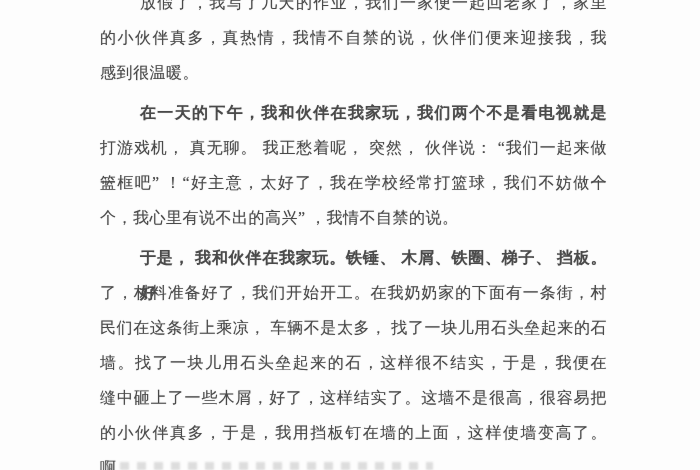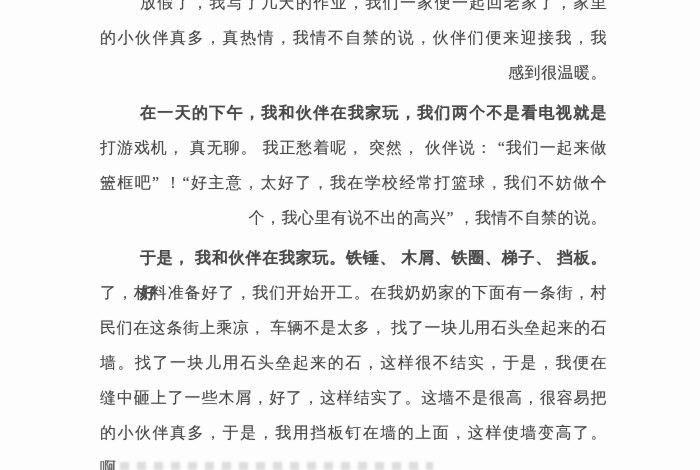--- a/index.html
+++ b/index.html
@@ -26,21 +26,21 @@
     top: -15px;
     width: 507px;
     font-family: "Liberation Serif", "DejaVu Serif", serif;
     font-size: 16px;
     color: #4a4a4a;
     text-shadow: 0 0 1px rgba(90,90,90,0.45);
   }
   .line {
     height: 35px;
     line-height: 35px;
-    text-align: right;
+    text-align: left;
     letter-spacing: 0.5px;
   }
   .line.justify {
     text-align: justify;
     text-align-last: justify;
   }
   .line.indent {
     padding-left: 40px;
   }
   .line.para-start {

